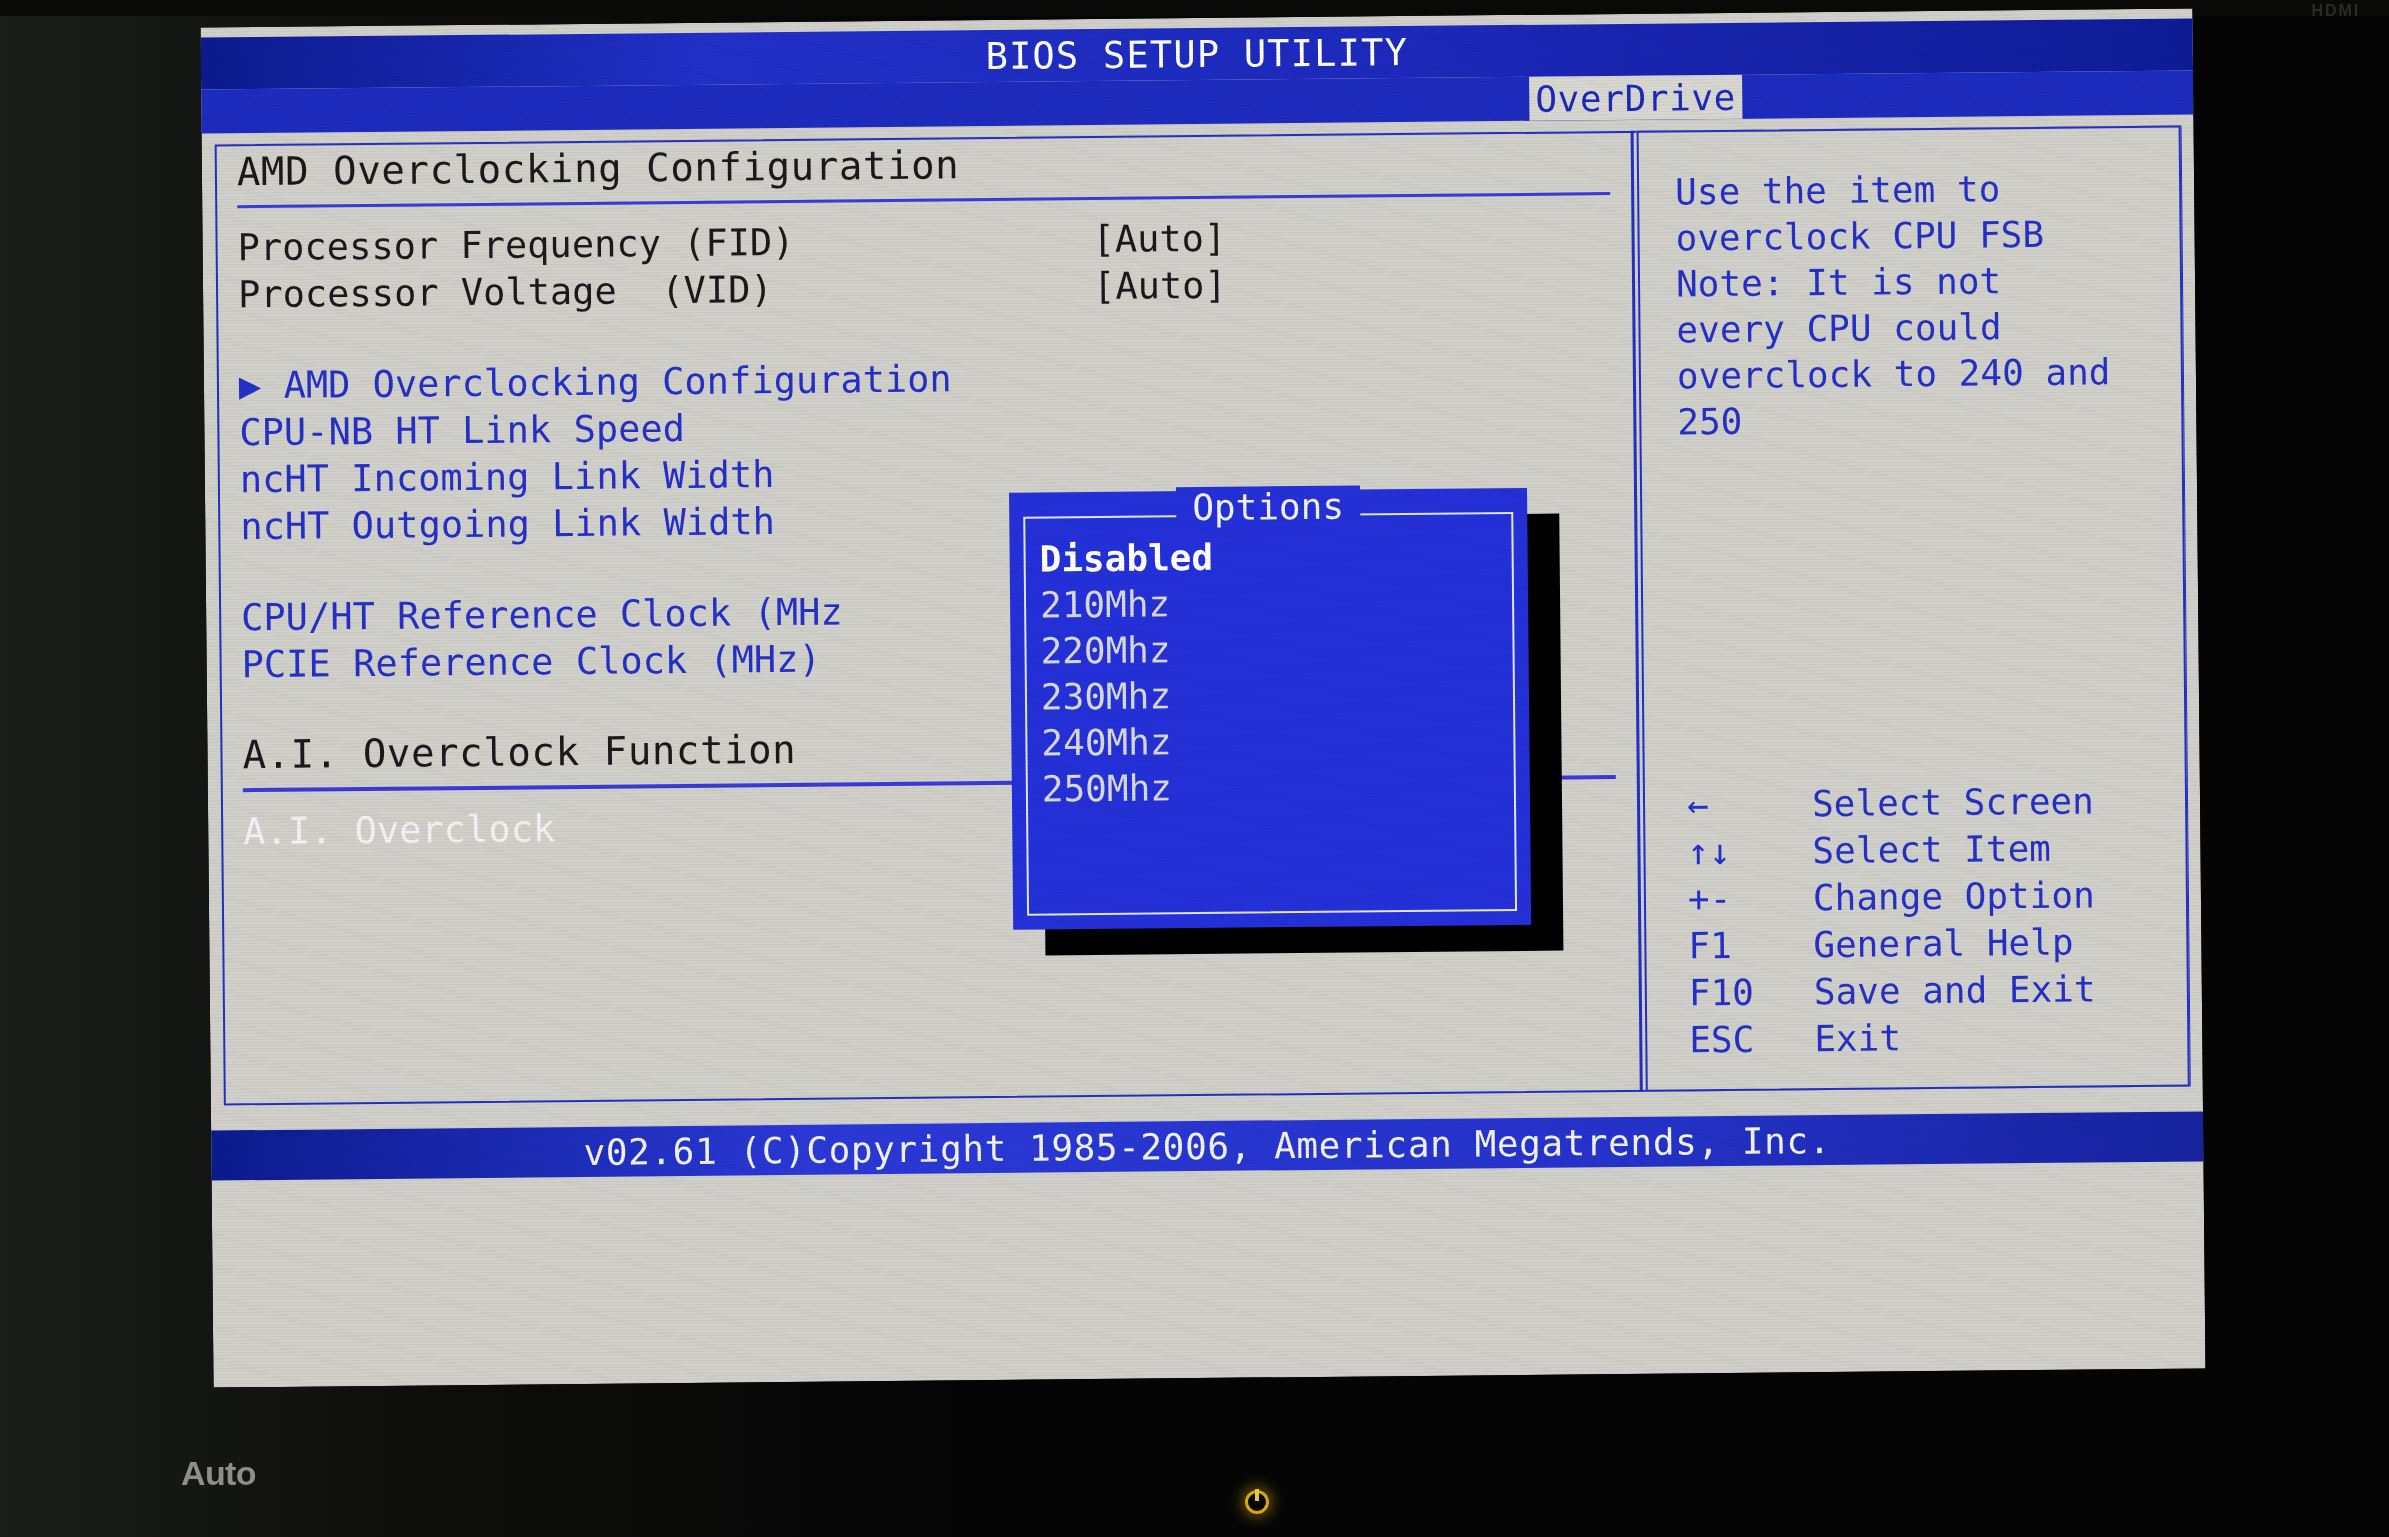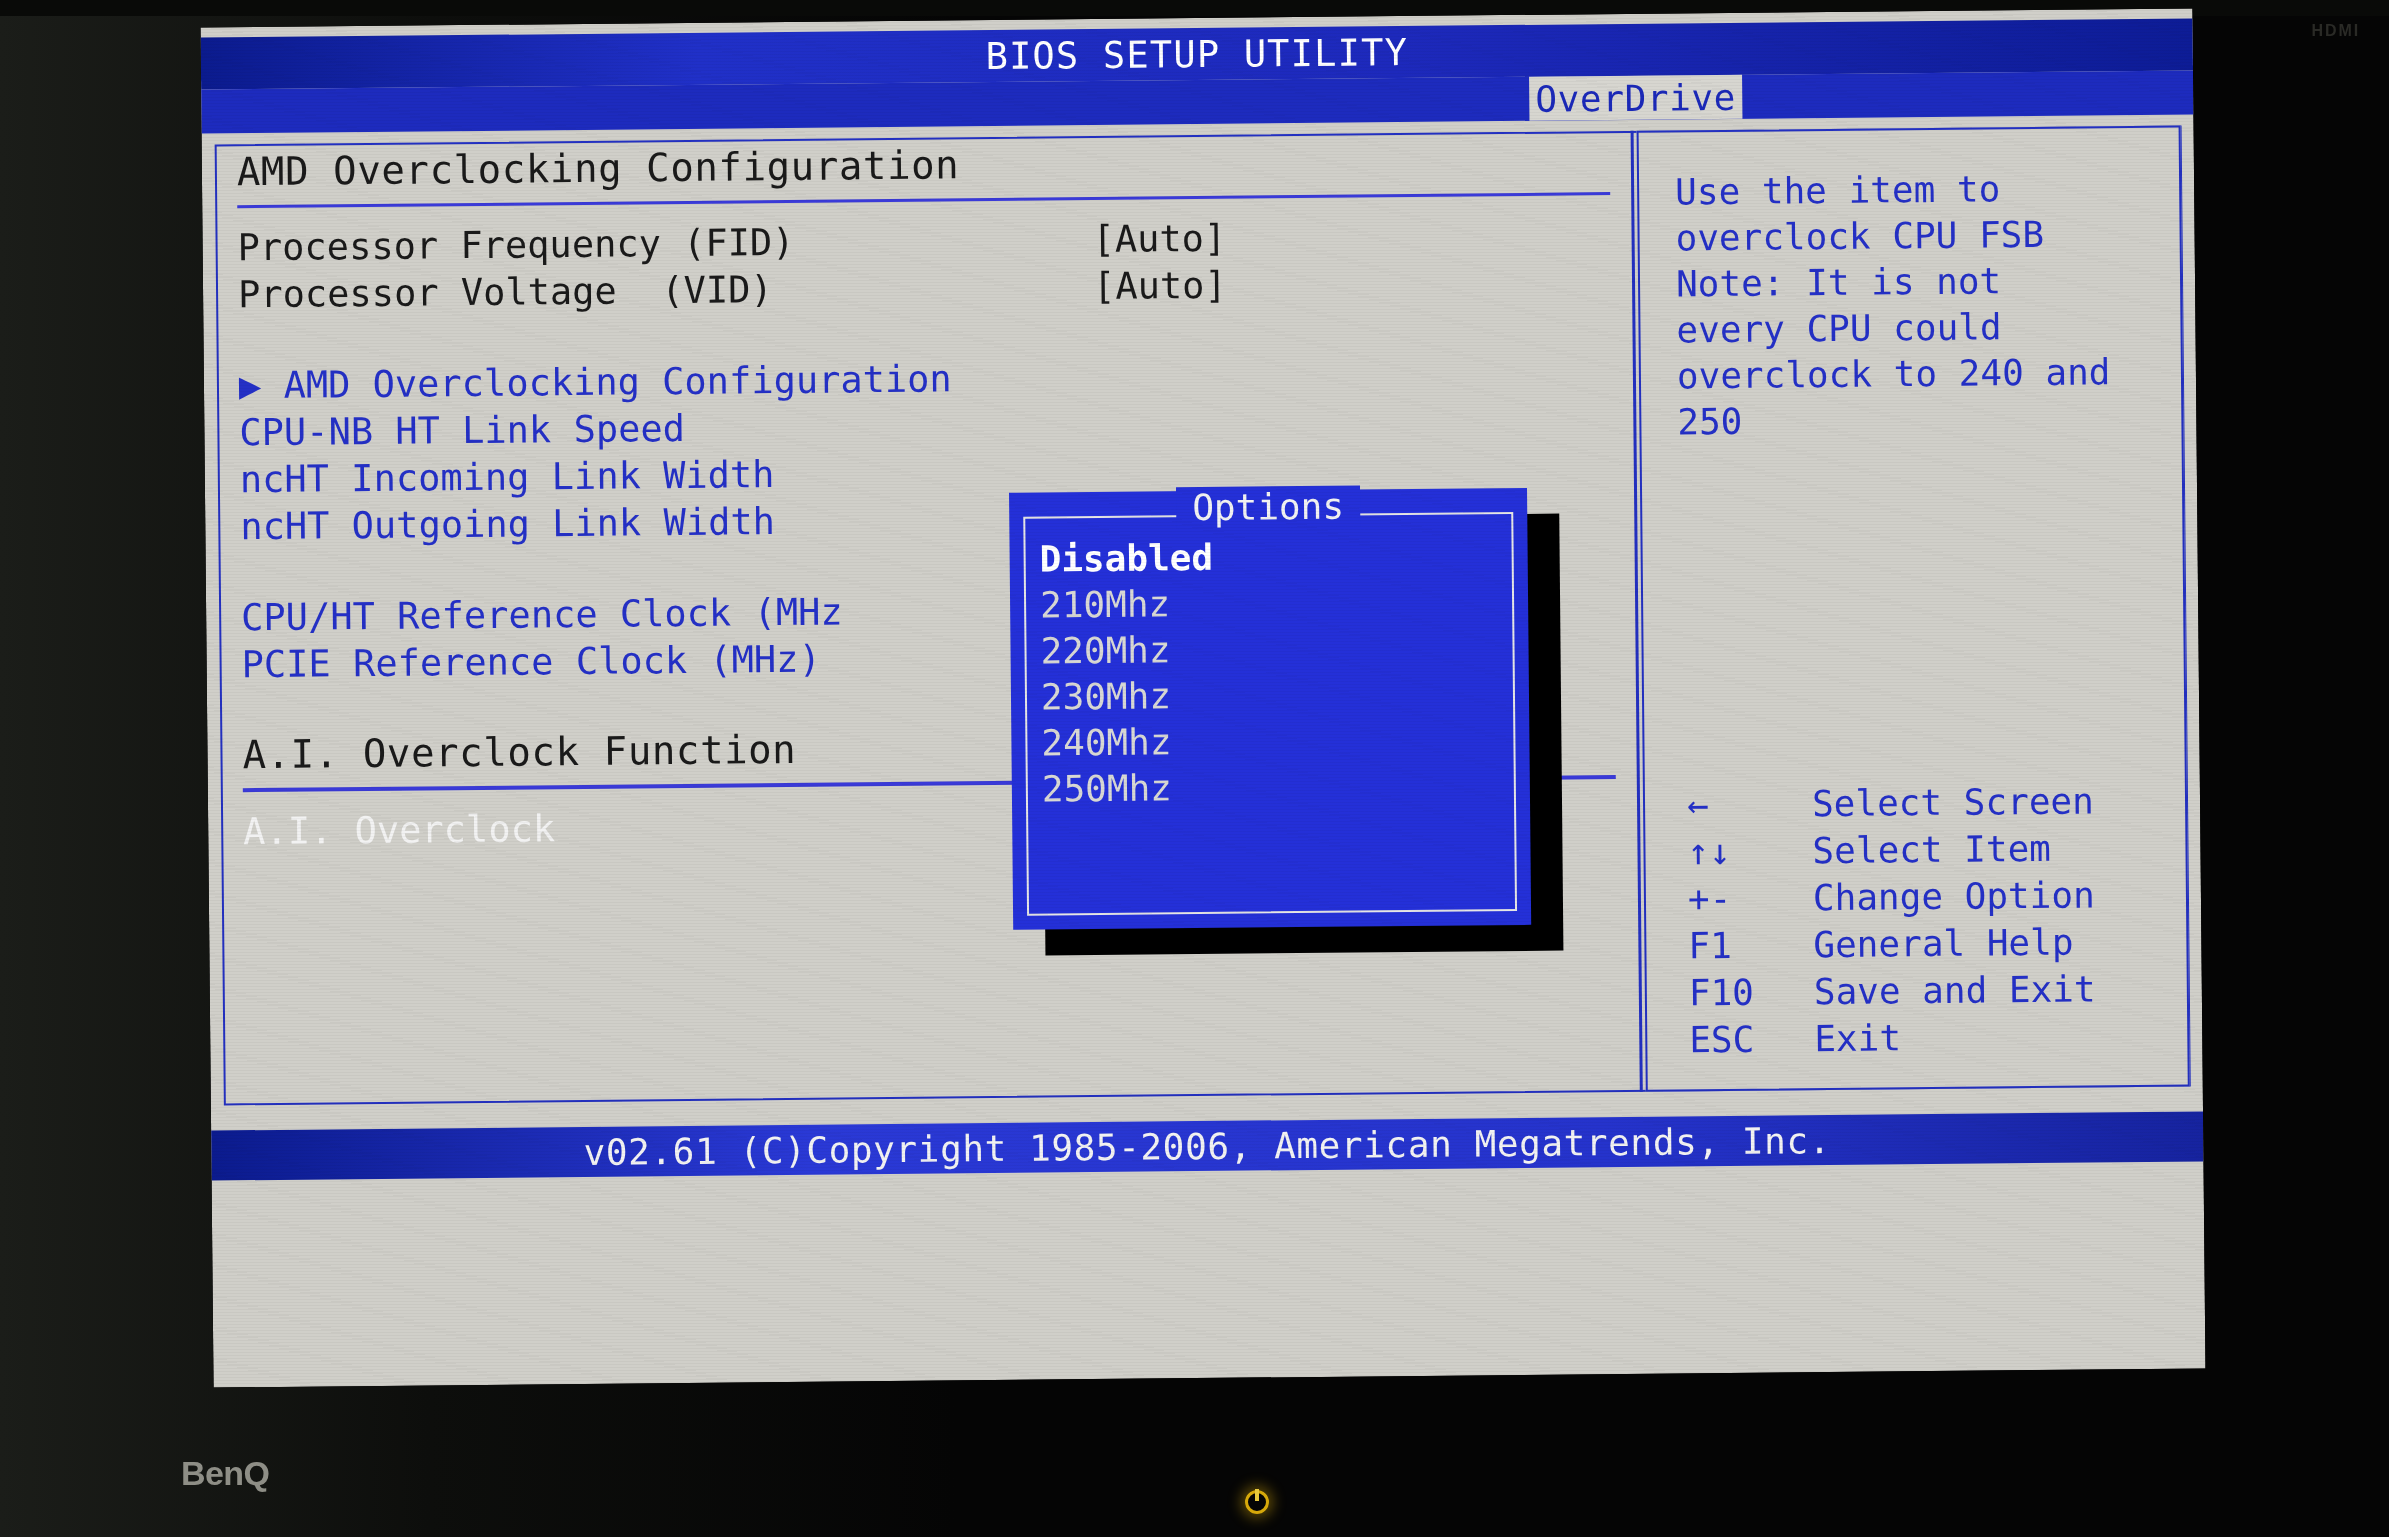--- a/index.html
+++ b/index.html
@@ -3,21 +3,21 @@
 <meta charset="utf-8">
 <style>
   html,body{margin:0;padding:0;background:#000;}
   body{width:2389px;height:1538px;overflow:hidden;
        font-family:"DejaVu Sans Mono","Liberation Mono",monospace;}
 
   
   #monitor{position:absolute;inset:0;background:
       linear-gradient(90deg,#1b1d19 0%,#0d0e0c 18%,#050505 40%,#050505 100%);}
   #bezel-top{position:absolute;left:0;top:0;width:2389px;height:16px;background:#090a08;}
-  #hdmi-label{position:absolute;right:29px;top:22px;font-family:"Liberation Sans",sans-serif;
+  #hdmi-label{position:absolute;right:29px;top:2px;font-family:"Liberation Sans",sans-serif;
       font-size:16px;font-weight:700;letter-spacing:1.9px;color:#2a2a26;}
   #benq-logo{position:absolute;left:181px;top:1454px;font-family:"Liberation Sans",sans-serif;
       font-size:34px;font-weight:700;color:#8e8e86;letter-spacing:-0.6px;}
   #power-led{position:absolute;left:1245px;top:1490px;width:24px;height:24px;
       border-radius:50%;border:3.7px solid #d6a80a;box-shadow:0 0 13.7px 3.7px rgba(214,168,10,.45);
       box-sizing:border-box;}
   #power-led:after{content:"";position:absolute;left:50%;top:-3.7px;margin-left:-1.9px;
       width:3.7px;height:11.2px;background:#e8c93c;}
 
   
@@ -205,17 +205,17 @@
           <div class="opt">250Mhz</div>
         </div>
       </div>
 
       <div id="footer">v02.61 (C)Copyright 1985-2006, American Megatrends, Inc.</div>
 
       <div id="haze"></div>
     </div>
   </div>
 
-  <div id="benq-logo">BenQ</div>
+  <div id="benq-logo">Auto</div>
   <div id="power-led"></div>
 
 </div>
 
 
 </body></html>

